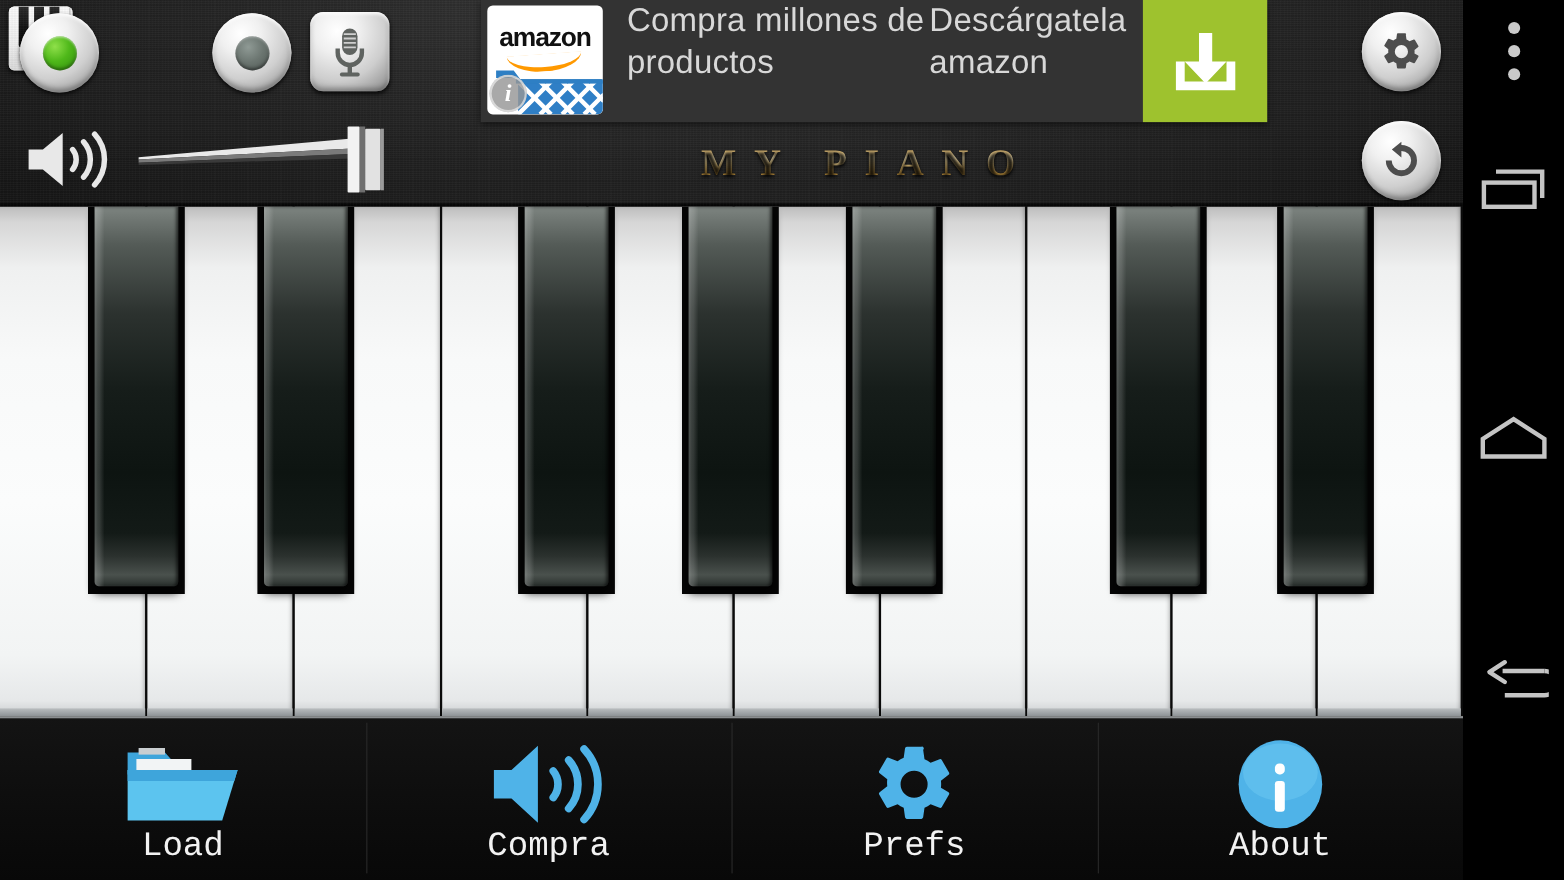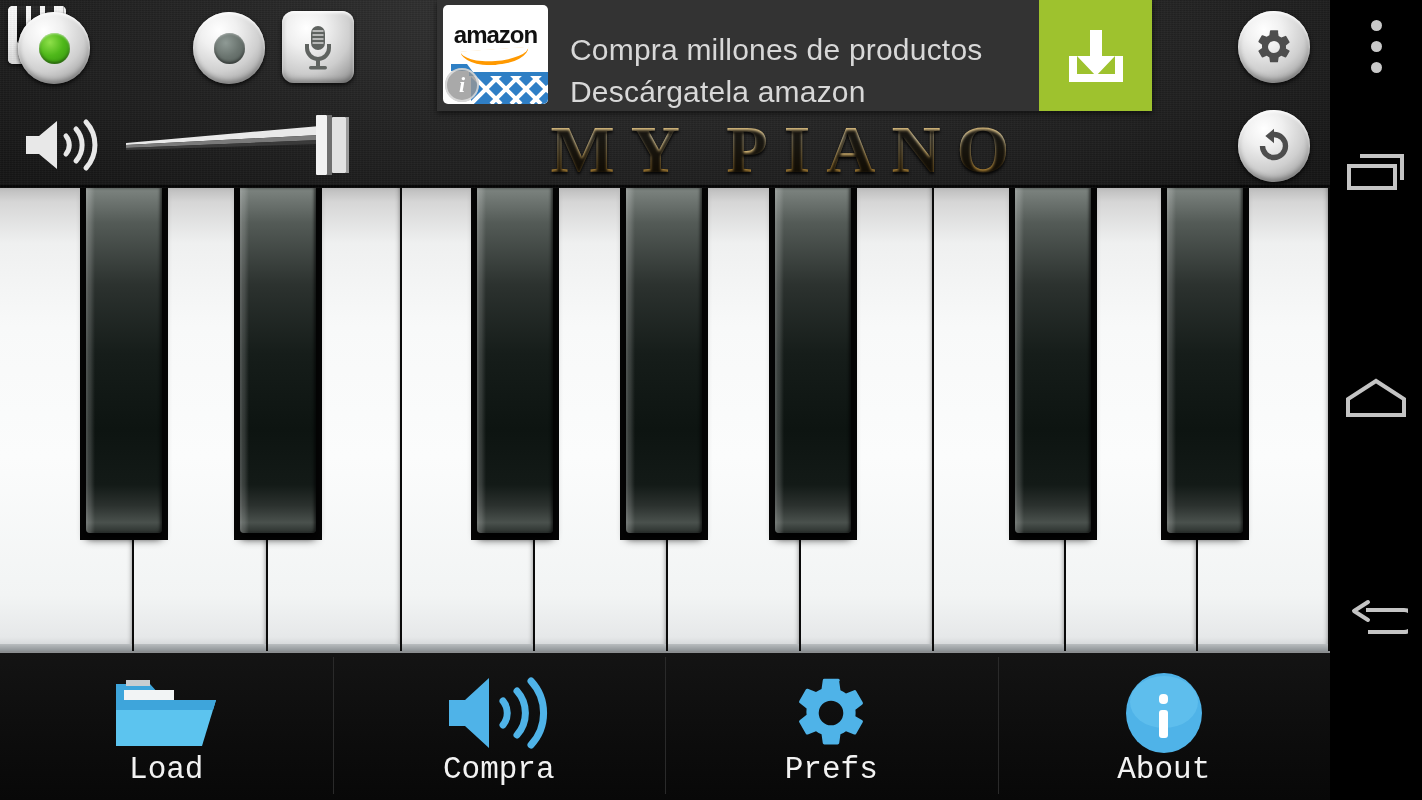--- a/index.html
+++ b/index.html
@@ -92,21 +92,21 @@
   #volume-slider{ position:absolute; left:124px; top:110px; width:230px; height:70px; z-index:6;}
 
   
   #brand{
     position:absolute; left:430px; top:112px; width:700px; height:74px;
     display:flex; align-items:center; justify-content:center;
     z-index:4;
   }
   #brand-text{
     font-family:"Liberation Serif", serif;
-    font-size:68px; font-weight:700; letter-spacing:16px;
+    font-size:34px; font-weight:700; letter-spacing:16px;
     background:linear-gradient(180deg,#6f5420 0%,#d9b268 16%,#f6e4b4 35%,#e8c780 52%,#b98d3c 72%,#7a5a22 100%);
     -webkit-background-clip:text; background-clip:text;
     -webkit-text-fill-color:transparent; color:transparent;
     text-shadow:0 2px 3px rgba(0,0,0,.9);
     white-space:nowrap; padding-left:16px;
   }
 
   
   #ad-banner{
     position:absolute; left:437px; top:0; width:715px; height:111px;
@@ -134,21 +134,21 @@
     position:absolute; left:2px; bottom:2px; width:34px; height:34px;
     border-radius:50%;
     background:rgba(150,150,150,.82);
     display:flex; align-items:center; justify-content:center;
     color:#fff; font-family:"Liberation Serif", serif; font-style:italic;
     font-size:22px; font-weight:700; line-height:1;
     box-shadow:inset 0 0 0 2px rgba(255,255,255,.55);
     z-index:3;
   }
   #ad-text{
-    flex:1; display:flex; flex-direction:column; justify-content:flex-end;
+    flex:1; display:flex; flex-direction:row; justify-content:flex-end;
     padding-left:22px; gap:4px;
   }
   .ad-line{ color:#d8d8d8; font-size:30px; line-height:1.26; letter-spacing:.2px;}
   #ad-cta{
     width:113px; flex:none; background:#9ec22e;
     display:flex; align-items:center; justify-content:center;
   }
 
   
   #piano{

